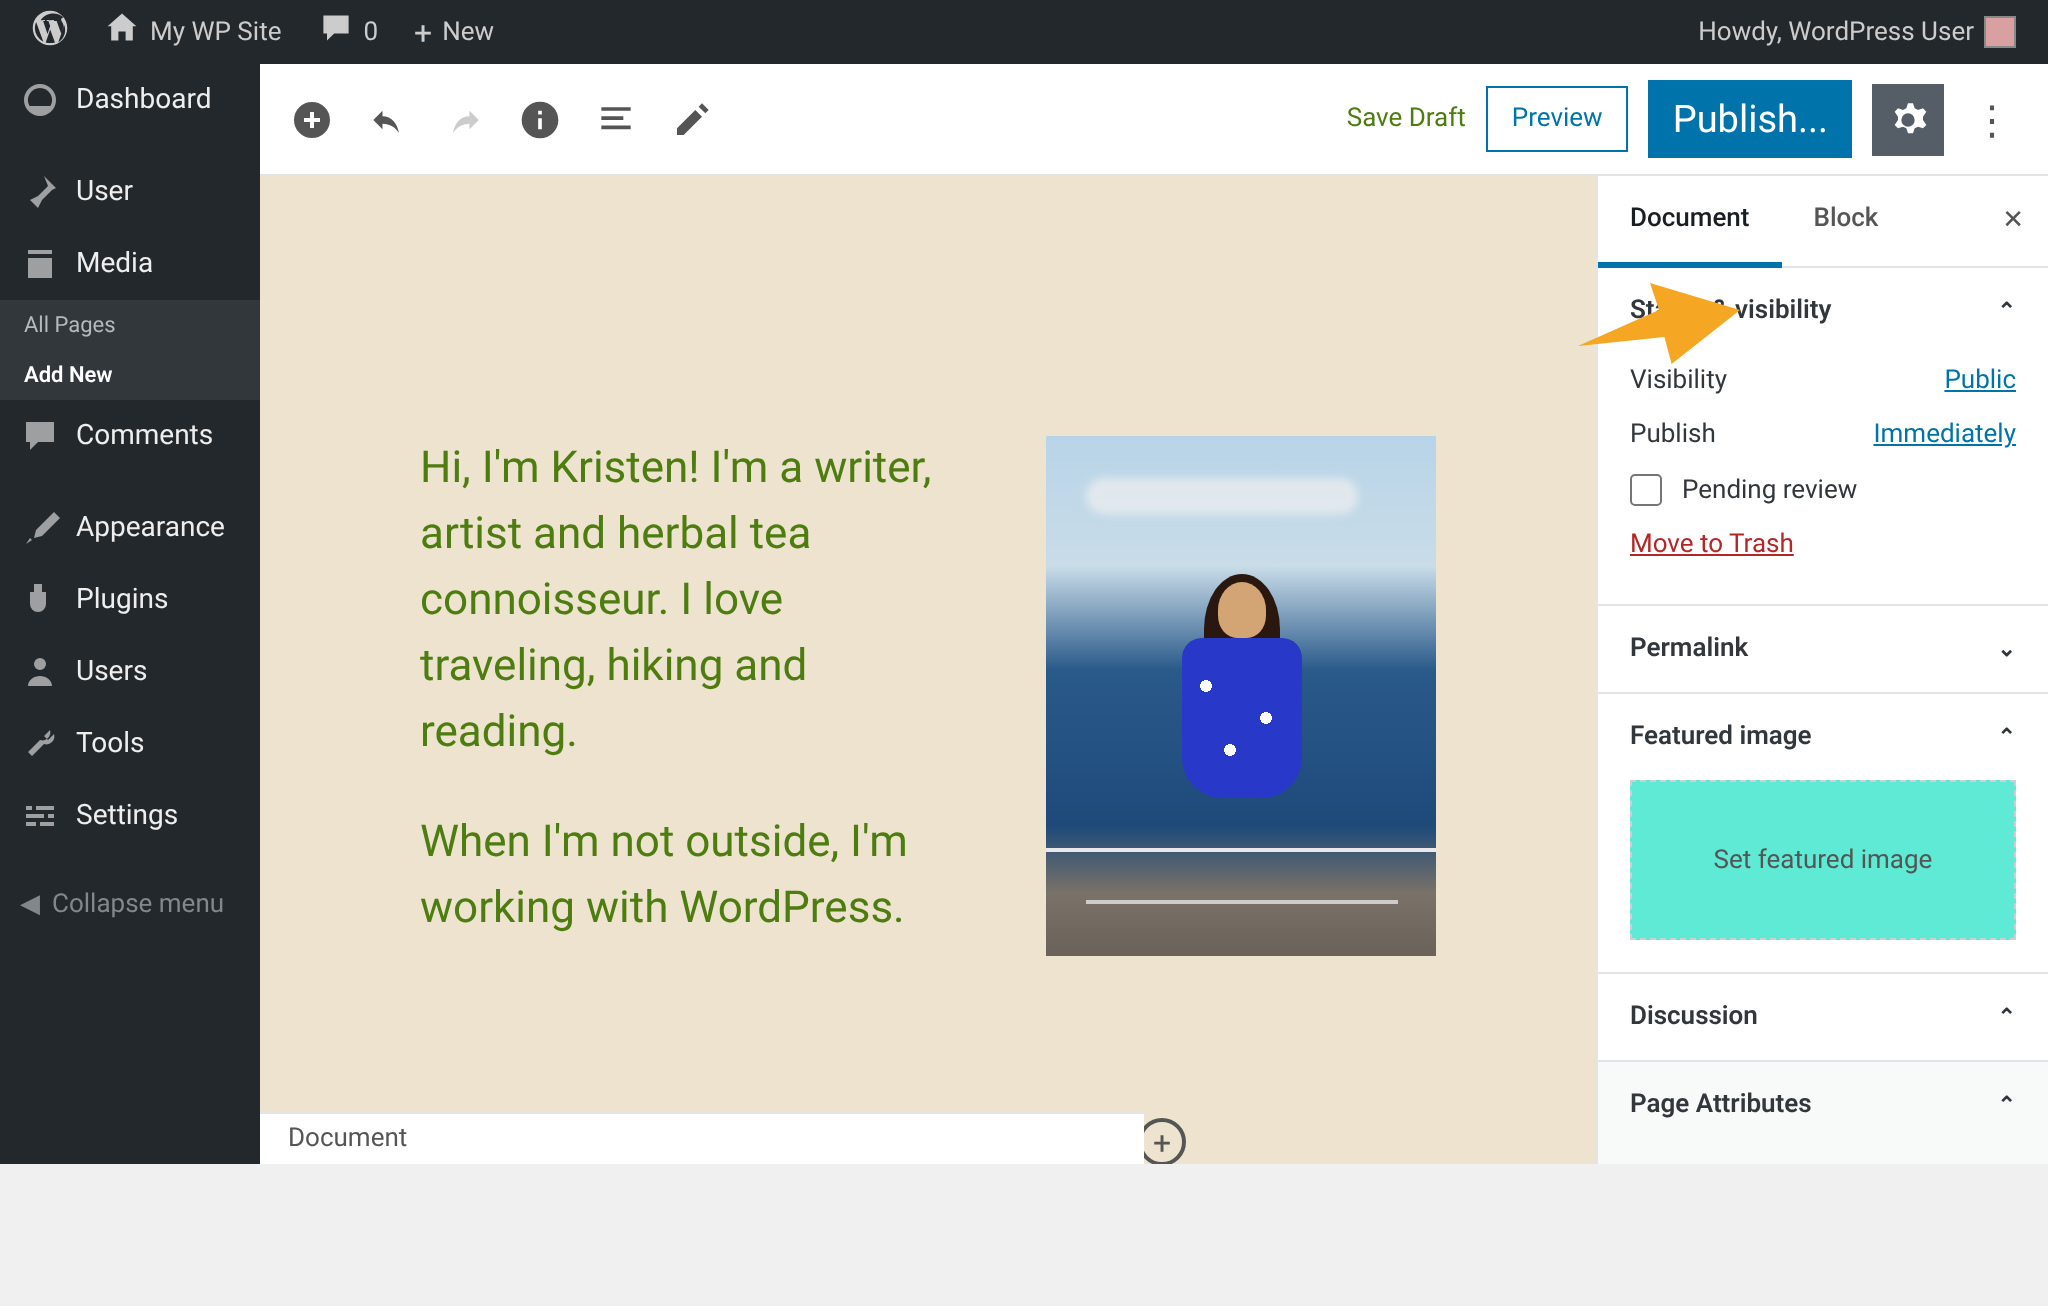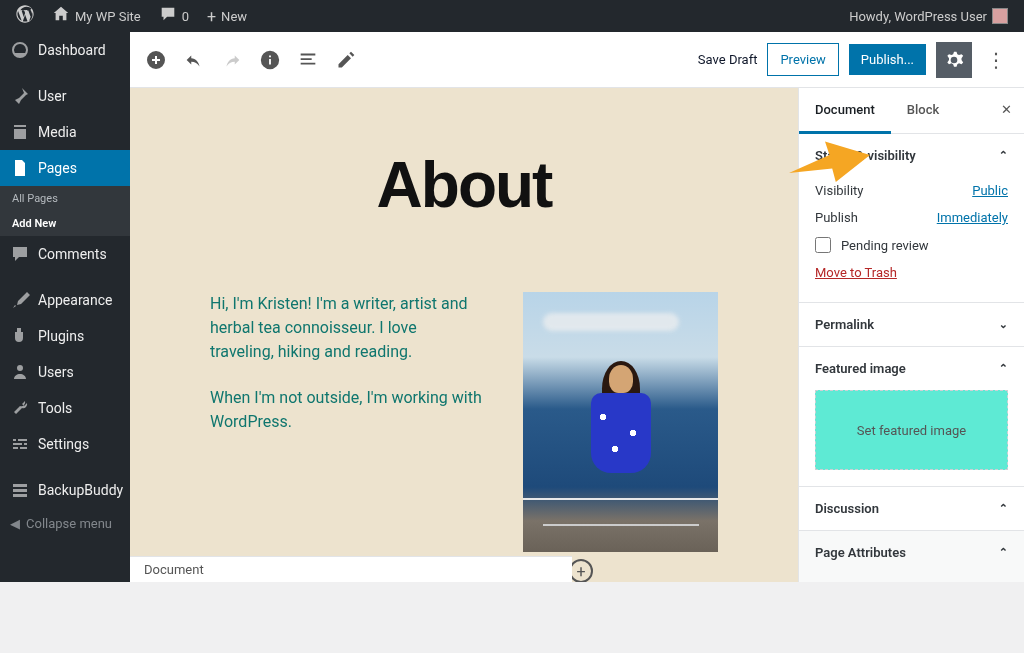--- a/index.html
+++ b/index.html
@@ -27,32 +27,32 @@
 .sep { height: 5px; background: transparent; margin: 5px 0 0 0; border: none; }
 
 
 .editor { position: absolute; left: 130px; right: 0; top: 32px; bottom: 0; background: #fff; display: flex; flex-direction: column; }
 .ed-header { height: 56px; border-bottom: 1px solid #e2e4e7; display: flex; align-items: center; justify-content: space-between; padding: 0 14px; }
 .ed-header-left { display: flex; align-items: center; gap: 14px; }
 .hicon { width: 24px; height: 24px; display: flex; align-items: center; justify-content: center; color: #555; cursor:pointer;}
 .hicon.disabled { opacity: .3; }
 .hicon svg { fill: currentColor; }
 .ed-header-right { display: flex; align-items: center; gap: 10px; }
-.link-btn { color: #0f172a; font-size: 13px; cursor:pointer; }
+.link-btn { color: #4d7c0f; font-size: 13px; cursor:pointer; }
 .btn-outline { border: 1px solid #0073aa; color: #0073aa; background: #fff; padding: 8px 12px; font-size: 13px; cursor:pointer; }
-.btn-primary { border: none; background: #0073aa; color: #fff; padding: 8px 12px; font-size: 13px; cursor:pointer; }
+.btn-primary { border: none; background: #0073aa; color: #fff; padding: 8px 12px; font-size: 19px; cursor:pointer; }
 .btn-sq { width: 36px; height: 36px; background: #555d66; color:#fff; display:flex; align-items:center; justify-content:center; cursor:pointer;}
 .dots-v { color:#555; font-size:20px; cursor:pointer; padding:0 4px;}
 
 .ed-body { flex: 1; display: flex; overflow: hidden; position: relative; }
 .canvas { flex: 1; background: #ede3ce; overflow: auto; position: relative; }
 .canvas-inner { padding: 60px 80px; }
 .page-title { font-size: 64px; font-weight: 900; font-family: Arial Black, Arial, sans-serif; text-align: center; color: #111; letter-spacing: -2px; }
 .cols { display: flex; gap: 40px; margin-top: 70px; }
-.col-text { flex: 1; font-family: Georgia, serif; font-size: 16px; line-height: 1.5; color: #0f766e; }
+.col-text { flex: 1; font-family: Georgia, serif; font-size: 22px; line-height: 1.5; color: #4d7c0f; }
 .col-text p + p { margin-top: 22px; }
 .col-img { width: 195px; height: 260px; background: linear-gradient(180deg, #b8d4e8 0%, #c9dce8 25%, #2a5a8a 45%, #1e4a7a 75%, #7a7268 88%, #6a6258 100%); position: relative; overflow: hidden; }
 .person { position:absolute; left:50%; top:28%; transform:translateX(-50%); width:70px; height:130px; }
 .person .head { width:24px; height:28px; background:#d4a574; border-radius:50% 50% 40% 40%; margin:0 auto; }
 .person .hair { position:absolute; top:-4px; left:50%; transform:translateX(-50%); width:38px; height:55px; background:#2a1810; border-radius:50% 50% 30% 30%; z-index:-1;}
 .person .body { width:60px; height:80px; background:#2838c8; margin:0 auto; border-radius:10px 10px 20px 20px; position:relative; background-image: radial-gradient(circle at 20% 30%, #fff 3px, transparent 3px), radial-gradient(circle at 70% 50%, #fff 3px, transparent 3px), radial-gradient(circle at 40% 70%, #fff 3px, transparent 3px);}
 .rail { position:absolute; bottom:20%; left:0; right:0; height:2px; background:#e8e8e8; }
 .rail2 { position:absolute; bottom:10%; left:10%; right:10%; height:2px; background:#ccc; }
 .cloud { position:absolute; top:8%; left:10%; width:70%; height:18px; background:#f0f0f0; border-radius:20px; filter:blur(2px); opacity:.7;}
 .plus-circle { position:absolute; left:50%; transform:translateX(-50%); bottom:28px; width:24px; height:24px; border:2px solid #555; border-radius:50%; display:flex; align-items:center; justify-content:center; color:#555; font-size:16px; cursor:pointer; background:transparent;}
@@ -139,28 +139,20 @@
         <span>User</span>
       </div>
   <div class="menu-item">
         <span class="icon">
           <svg width="20" height="20" viewBox="0 0 20 20">
             <path fill="currentColor" d="M4 3h12v2H4zm0 4h12v10H4zm4 3l3 2-3 2z"></path>
           </svg>
         </span>
         <span>Media</span>
       </div>
-  <div class="menu-item active">
-        <span class="icon">
-          <svg width="20" height="20" viewBox="0 0 20 20">
-            <path fill="currentColor" d="M5 2h7l3 3v13H5zM5 5h7M5 8h10"></path>
-          </svg>
-        </span>
-        <span>Pages</span>
-      </div>
   <div class="submenu">
     <div class="submenu-item">All Pages</div>
     <div class="submenu-item current">Add New</div>
   </div>
   <div class="menu-item">
         <span class="icon">
           <svg width="20" height="20" viewBox="0 0 20 20">
             <path fill="currentColor" d="M3 3h14v10H9l-4 4v-4H3z"></path>
           </svg>
         </span>
@@ -201,28 +193,20 @@
       </div>
   <div class="menu-item">
         <span class="icon">
           <svg width="20" height="20" viewBox="0 0 20 20">
             <path fill="currentColor" d="M3 5h3v2H3zm5 0h9v2H8zM3 9h9v2H3zm11 0h3v2h-3zM3 13h5v2H3zm7 0h7v2h-7z"></path>
           </svg>
         </span>
         <span>Settings</span>
       </div>
   <hr class="sep">
-  <div class="menu-item">
-        <span class="icon">
-          <svg width="20" height="20" viewBox="0 0 20 20">
-            <path fill="currentColor" d="M3 4h14v3H3zm0 5h14v3H3zm0 5h14v3H3z"></path>
-          </svg>
-        </span>
-        <span>BackupBuddy</span>
-      </div>
   <div class="collapse">
         <span>◀</span>
         <span>Collapse menu</span>
       </div>
 </div>
 
 <div class="editor">
   <div class="ed-header">
     <div class="ed-header-left">
       <span class="hicon">
@@ -265,21 +249,20 @@
               <path d="M12 8a4 4 0 100 8 4 4 0 000-8zm9 4l2 3-2 2-3-1-2 1-1 3h-3l-1-3-2-1-3 1-2-2 2-3v-2L4 7l2-2 3 1 2-1 1-3h3l1 3 2 1 3-1 2 2-2 3z"></path>
             </svg>
           </span>
       <span class="dots-v">⋮</span>
     </div>
   </div>
 
   <div class="ed-body">
     <div class="canvas">
       <div class="canvas-inner">
-        <h1 class="page-title">About</h1>
         <div class="cols">
           <div class="col-text">
             <p>Hi, I'm Kristen! I'm a writer, artist and herbal tea connoisseur. I love traveling, hiking and reading.</p>
             <p>When I'm not outside, I'm working with WordPress.</p>
           </div>
           <div class="col-img">
             <div class="cloud"></div>
             <div class="person">
                   <div class="hair"></div>
                   <div class="head"></div>

